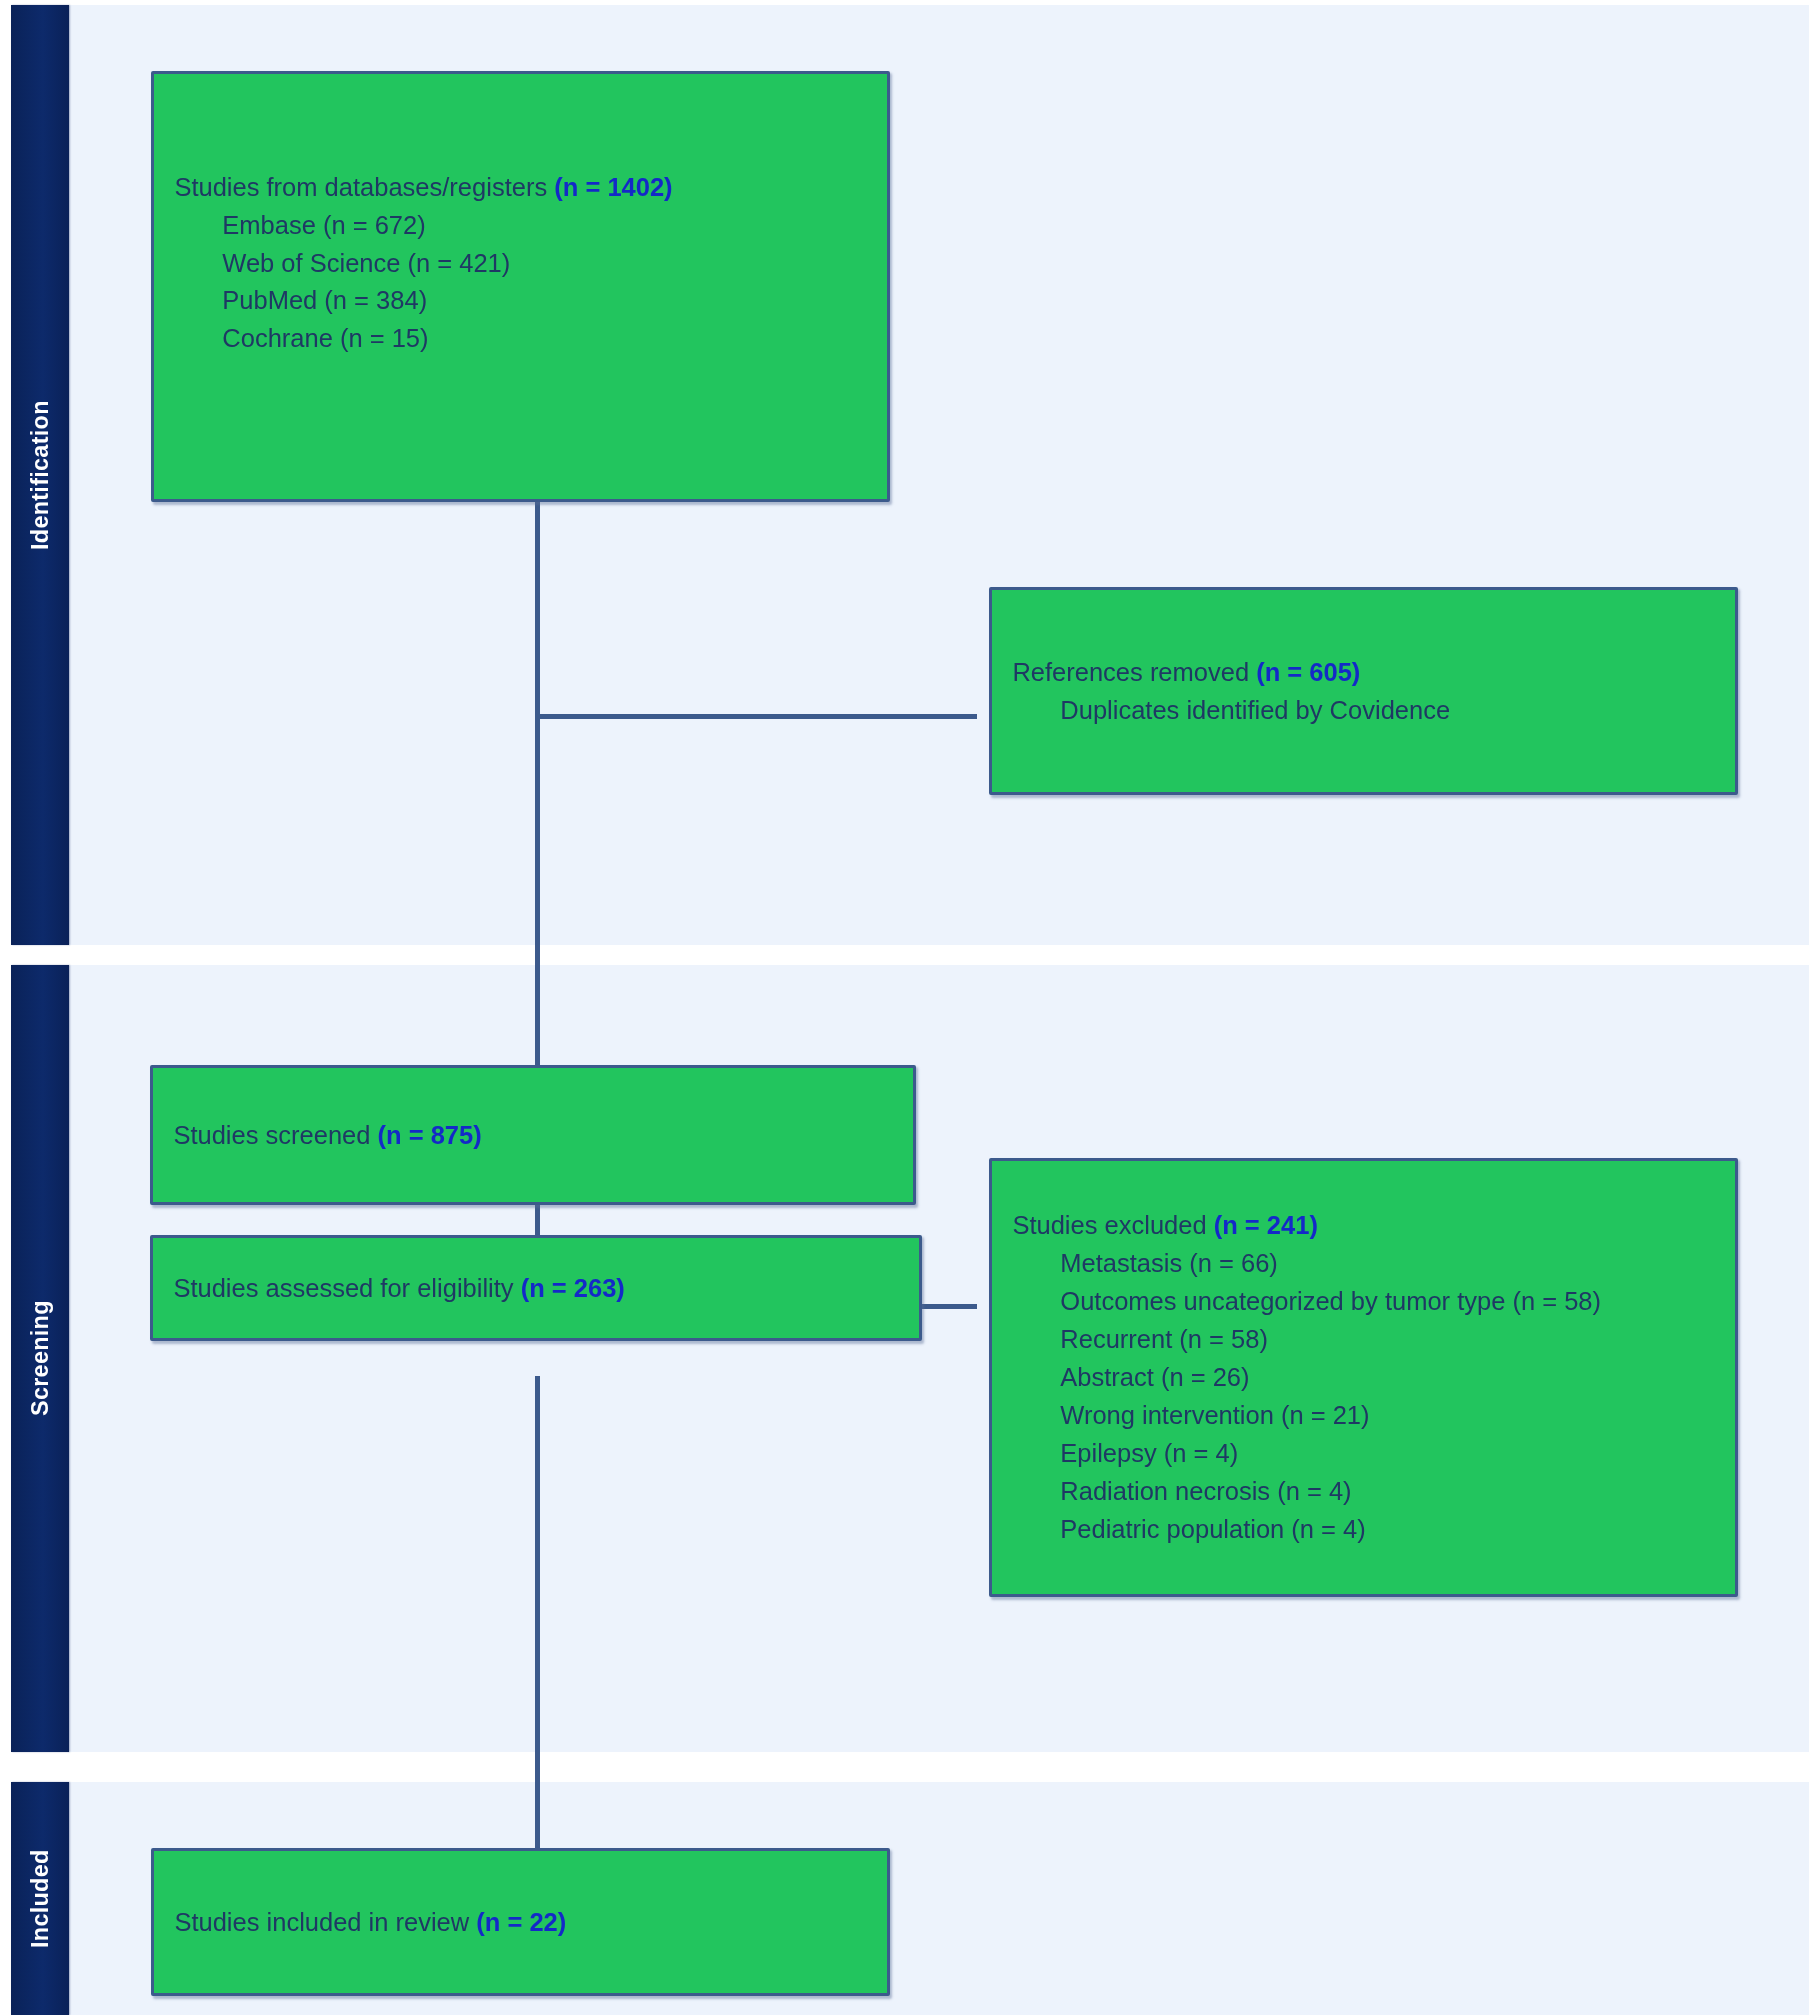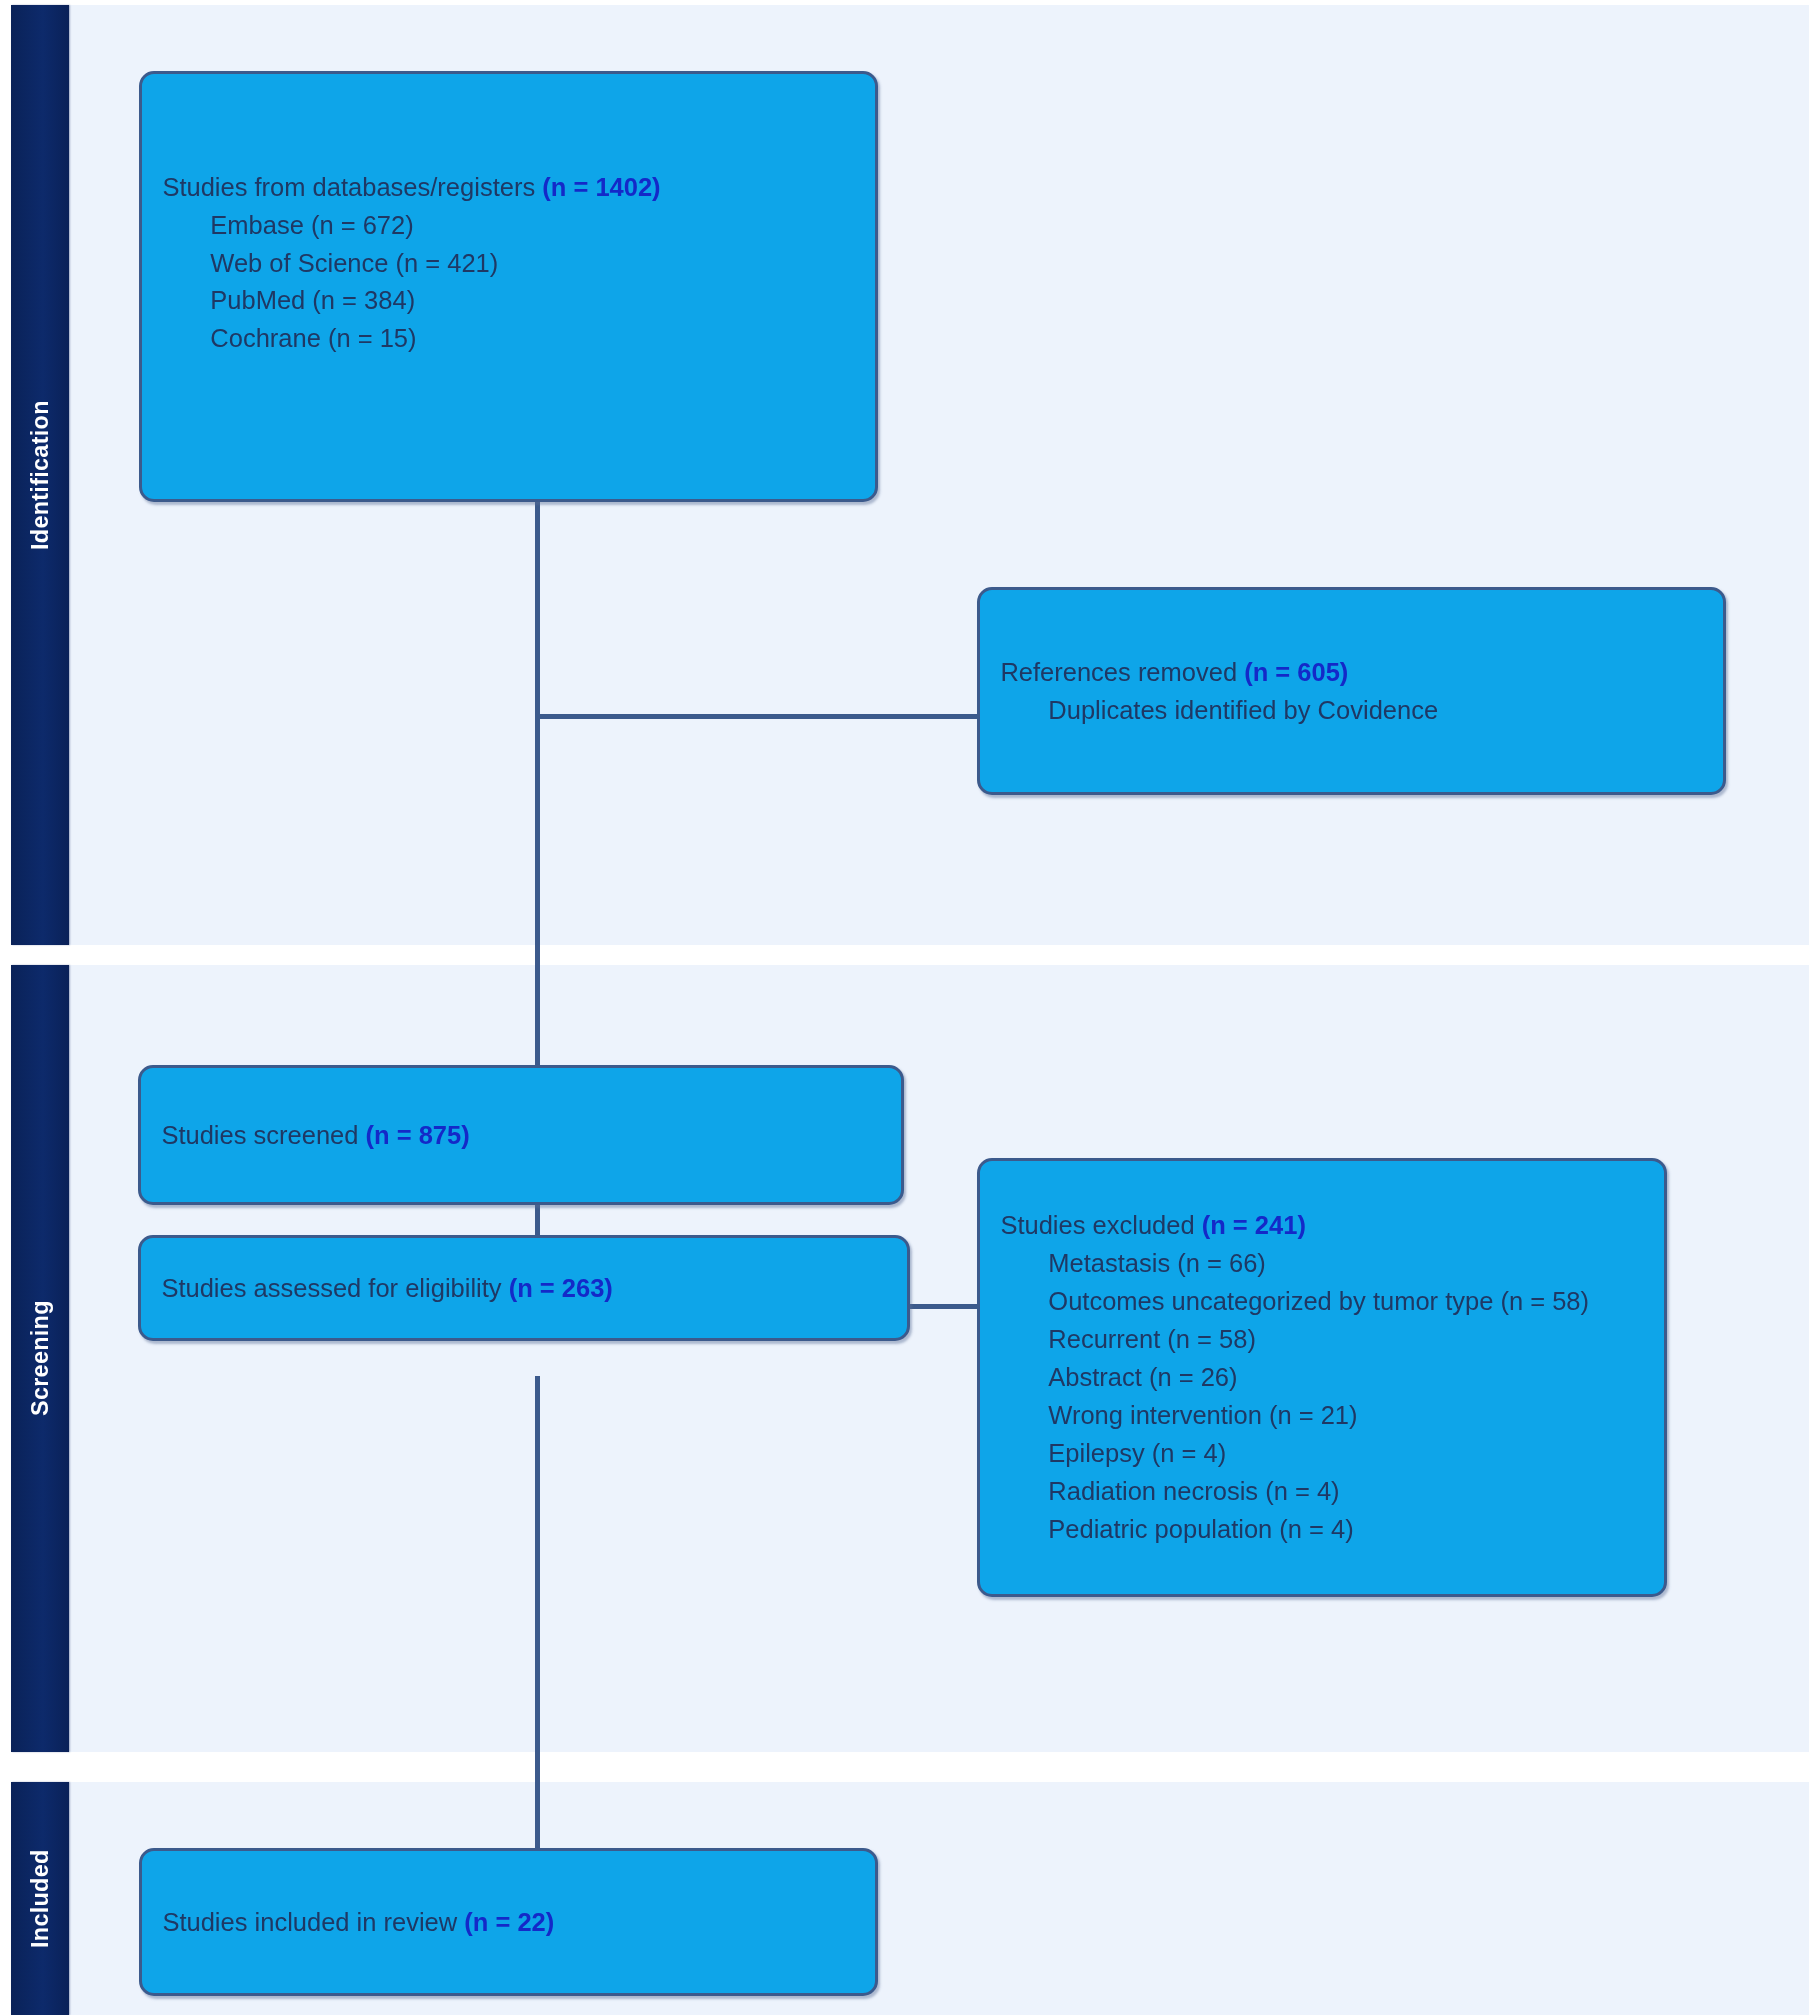--- a/index.html
+++ b/index.html
@@ -56,25 +56,26 @@
     user-select: none;
   }
 
   #band-identification { top: 5.1px;   height: 940px; width: 1798px; }
   #band-screening      { top: 965px; height: 787px; width: 1798px; }
   #band-included       { top: 1782px; height: 233px;  width: 1798px; }
 
   
   .box {
     position: absolute;
-    background: #0ea5e9;
+    background: #22c55e;
     border: 3.6px solid #3c5a8c;
-    border-radius: 15px;
+    border-radius: 2px;
     box-sizing: border-box;
     box-shadow: 2px 2.5px 2.5px rgba(90,110,150,0.45);
+    margin-left: 12px;
   }
   .box-inner {
     position: absolute;
     left: 0; right: 0;
     top: 50%;
     transform: translateY(-50%);
     padding: 0 17.3px;
   }
   .line {
     color: #1f3864;
@@ -91,21 +92,21 @@
   }
   .hl {
     color: #1429c8;
     font-weight: bold;
   }
 
   #box-identification { left: 139px;  top: 71px;  width: 739px; height: 431px; }
   #box-removed        { left: 977px; top: 587px; width: 749px; height: 208px; }
   #box-screened       { left: 138px;  top: 1065px; width: 766px; height: 140px; }
   #box-eligibility    { left: 138px;  top: 1235px; width: 772px; height: 106px; }
-  #box-excluded       { left: 977px; top: 1158px; width: 690px; height: 439px; }
+  #box-excluded       { left: 977px; top: 1158px; width: 749px; height: 439px; }
   #box-included       { left: 139px;  top: 1848px; width: 739px; height: 148px; }
 
   #box-identification .box-inner { top: 40%; transform: translateY(-40%); }
   #box-removed .box-inner        { top: 50%; transform: translateY(-50%); }
   #box-excluded .box-inner       { top: 50%; transform: translateY(-50%); }
 
   
   .conn {
     position: absolute;
     background: #3c5a8c;

